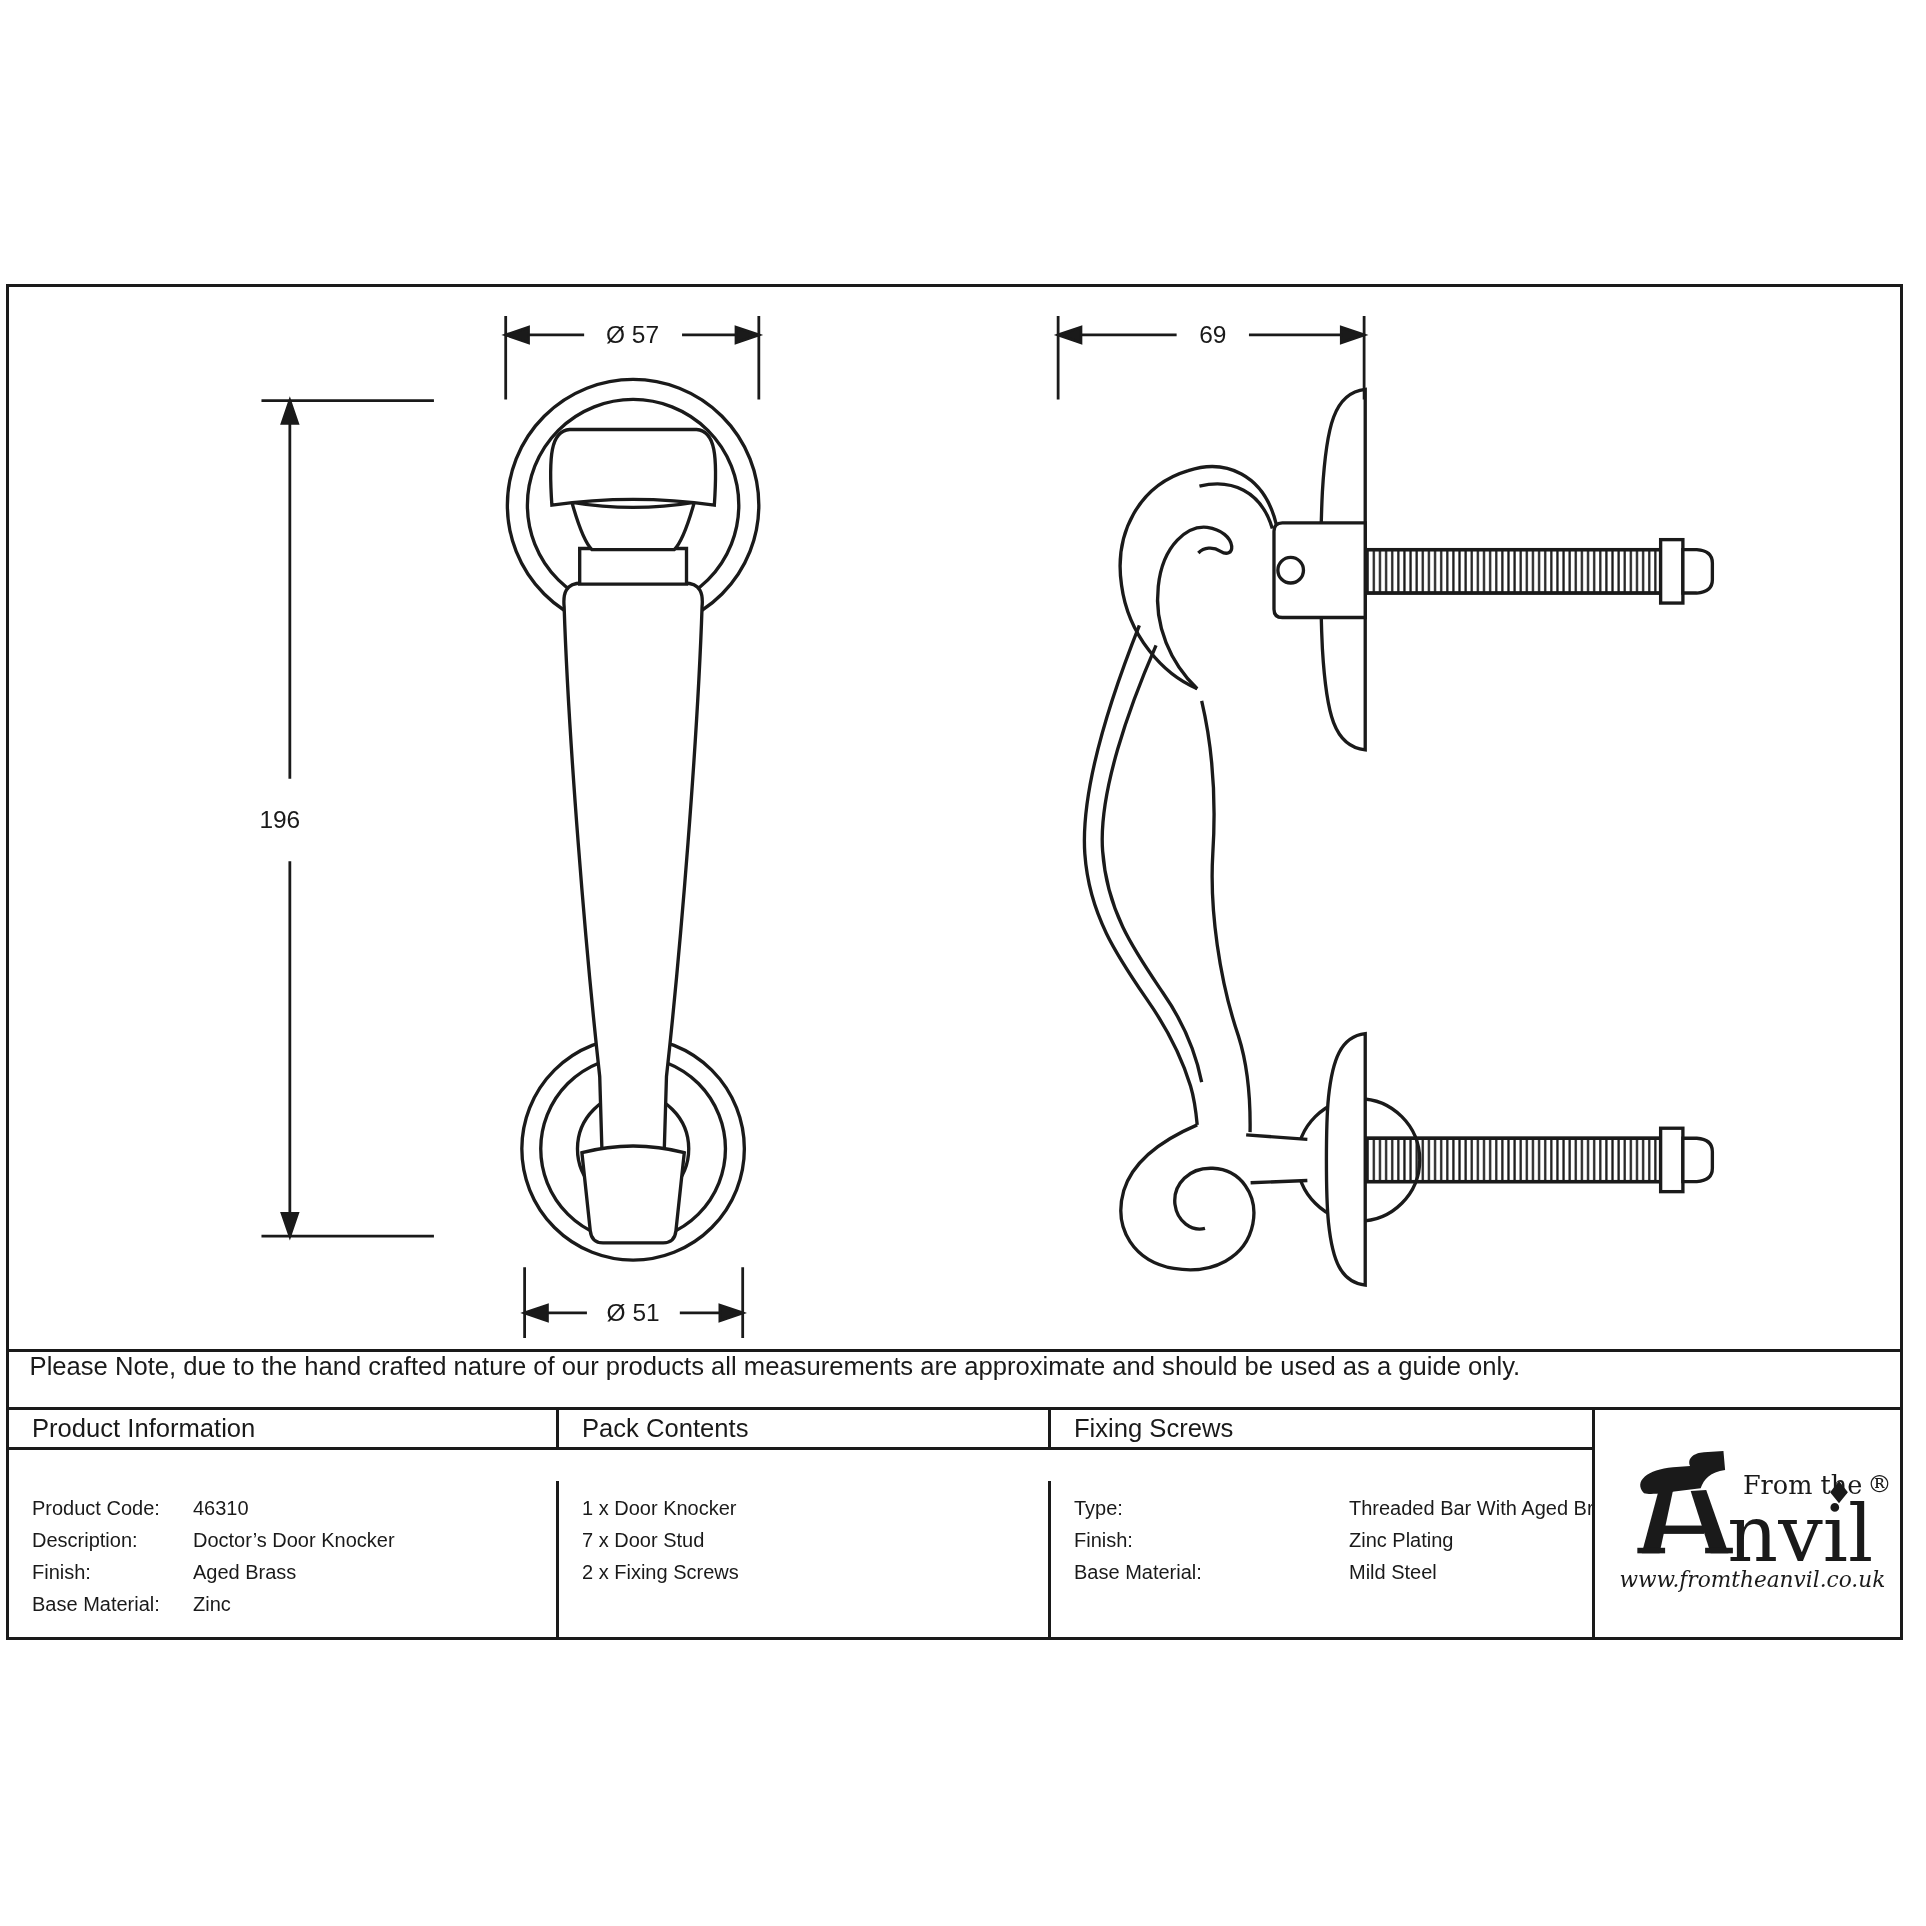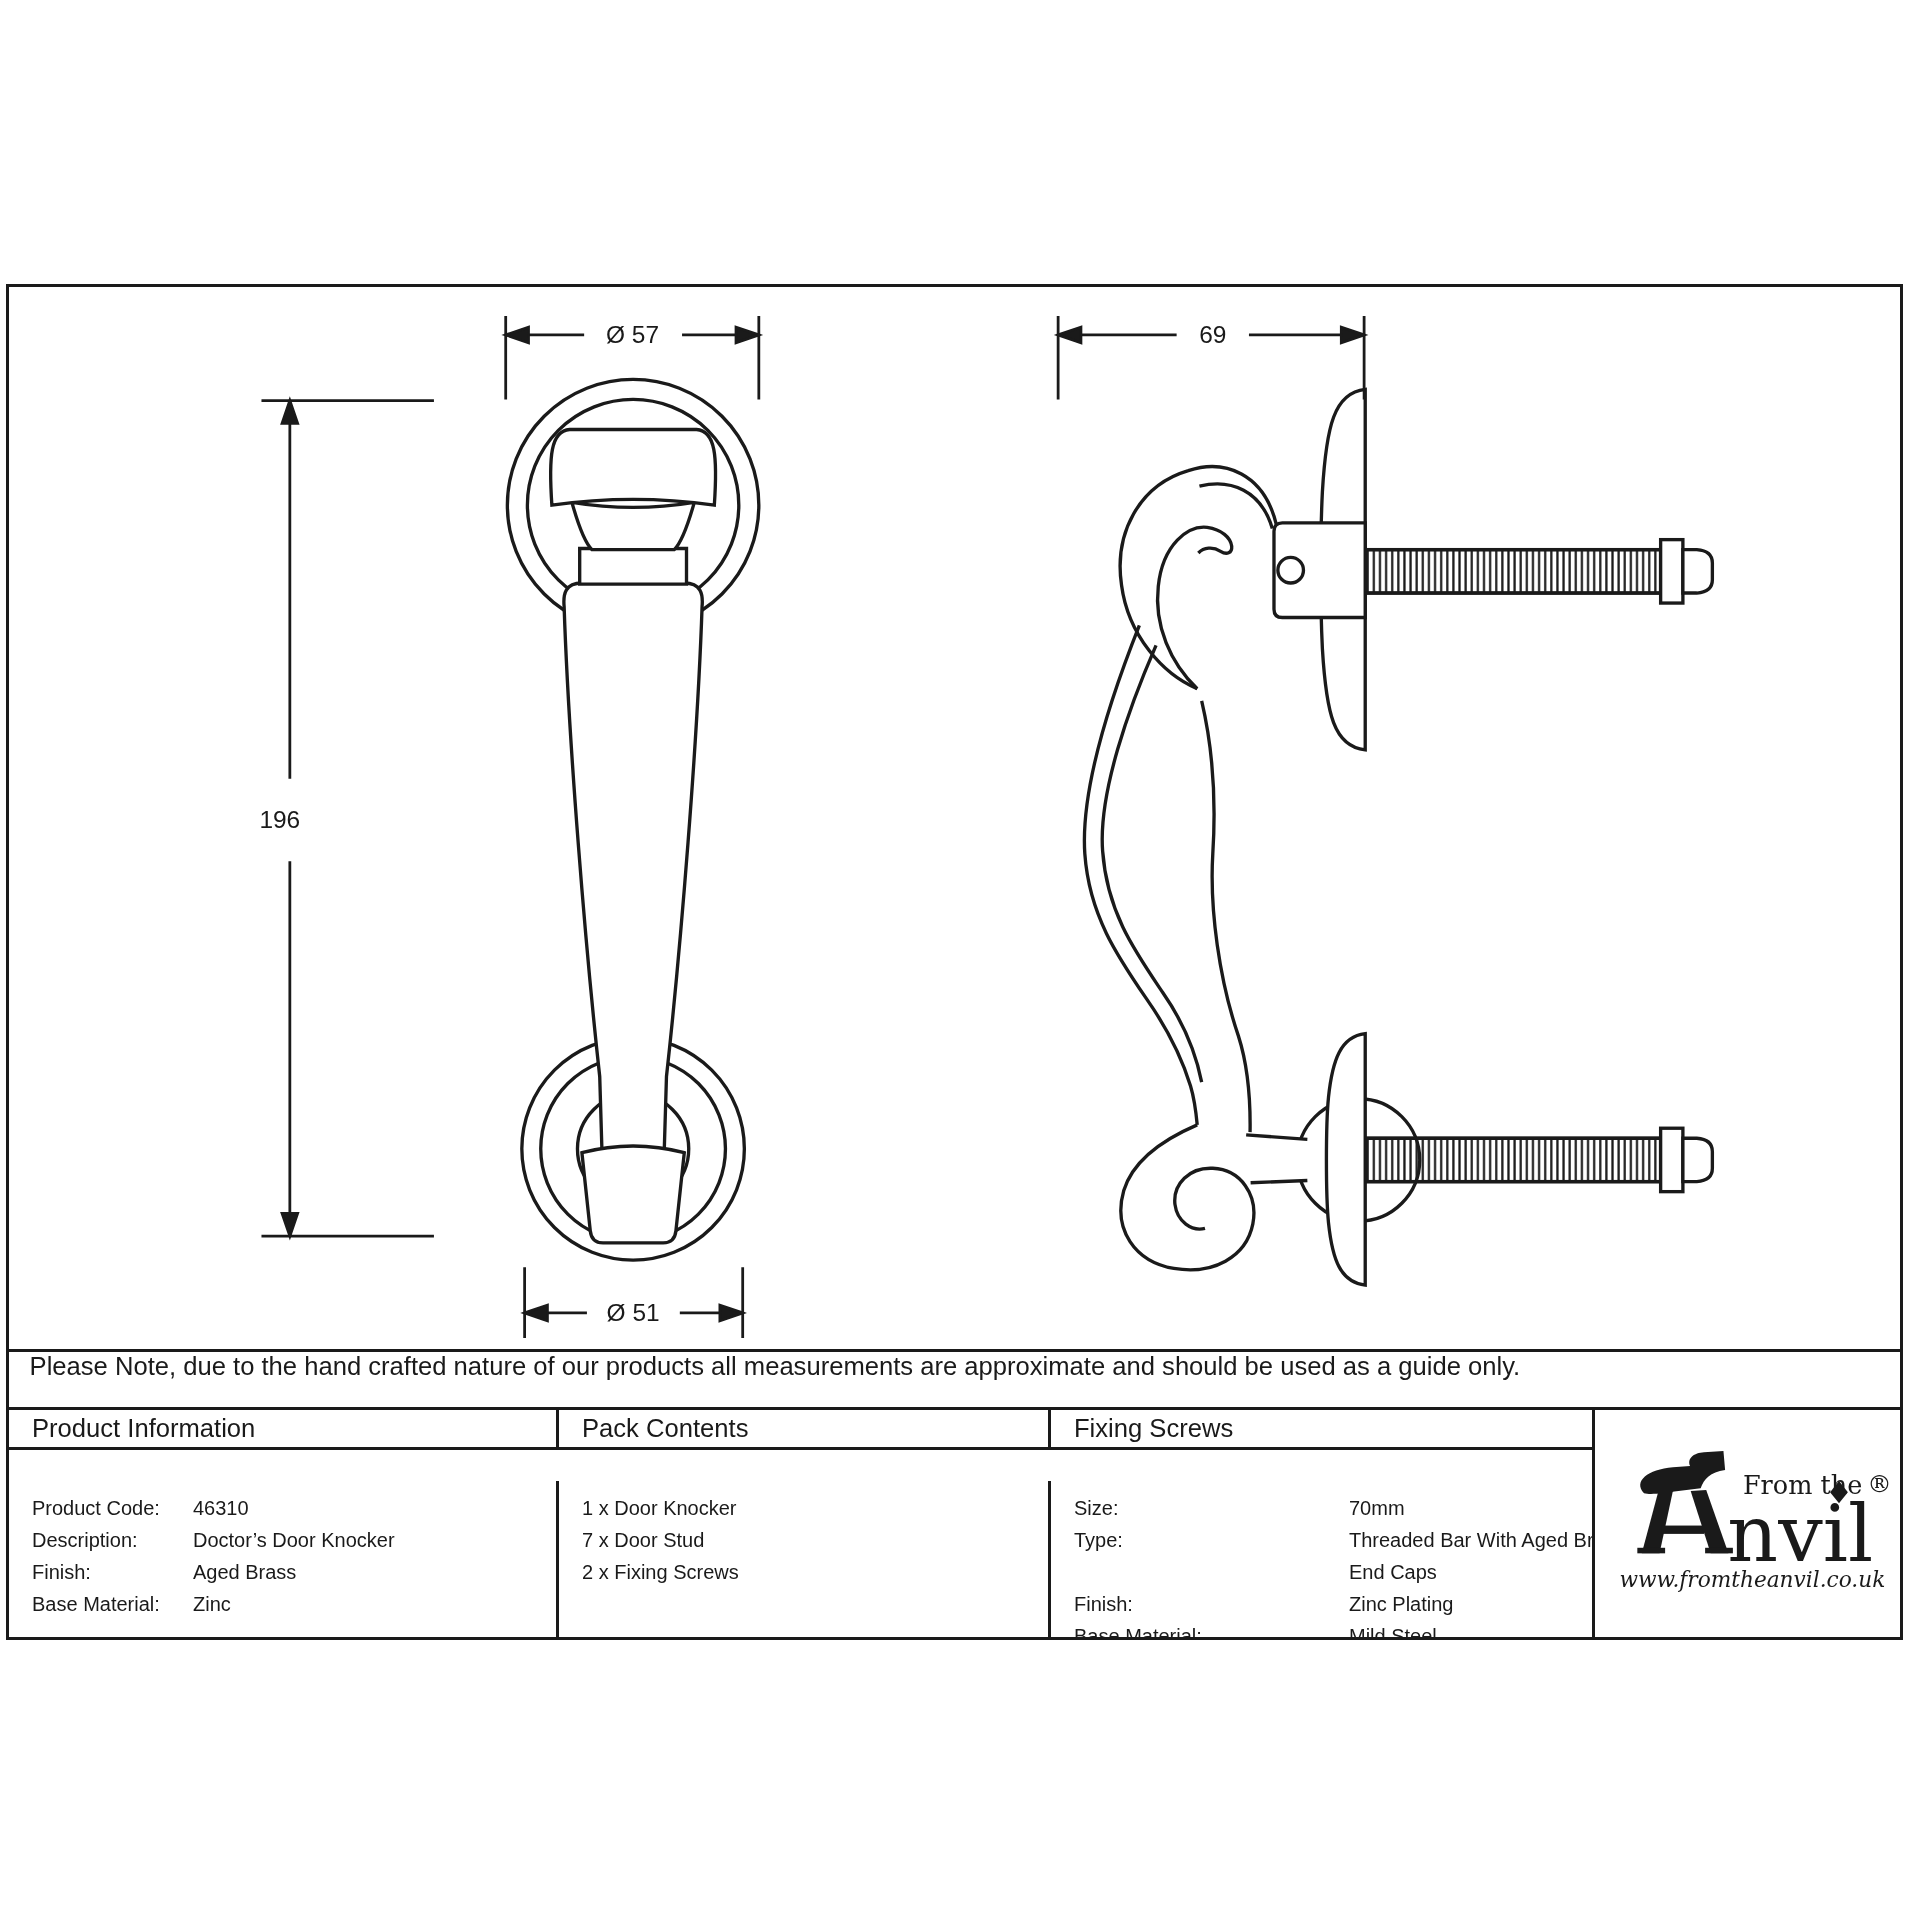--- a/index.html
+++ b/index.html
@@ -136,23 +136,21 @@
       <div class="row"><span class="lbl">Base Material:</span><span>Zinc</span></div>
     </div>
 
     <div class="ccell c2 b1" style="grid-column:2;grid-row:2;">
       <div class="row">1 x Door Knocker</div>
       <div class="row">7 x Door Stud</div>
       <div class="row">2 x Fixing Screws</div>
     </div>
 
     <div class="ccell c3" style="grid-column:3;grid-row:2;">
-      <div class="row"><span class="lbl">Size:</span><span>70mm</span></div>
       <div class="row"><span class="lbl">Type:</span><span>Threaded Bar With Aged Brass</span></div>
-      <div class="row"><span class="lbl"></span><span>End Caps</span></div>
       <div class="row"><span class="lbl">Finish:</span><span>Zinc Plating</span></div>
       <div class="row"><span class="lbl">Base Material:</span><span>Mild Steel</span></div>
     </div>
 
     <div class="logo-cell">
       <svg width="303" height="225" viewBox="0 0 545 405">
 
         <g fill="#1a1a1a">
           <path d="M88,150 C68,128 95,107 140,103 L171,101 C165,87 178,77 196,76 L231,74 L234,108 C207,112 196,124 190,141 L150,146 C122,150 100,153 88,150 Z"></path>
           <path d="M140,146 L116,258 L84,258 L114,146 Z"></path>

